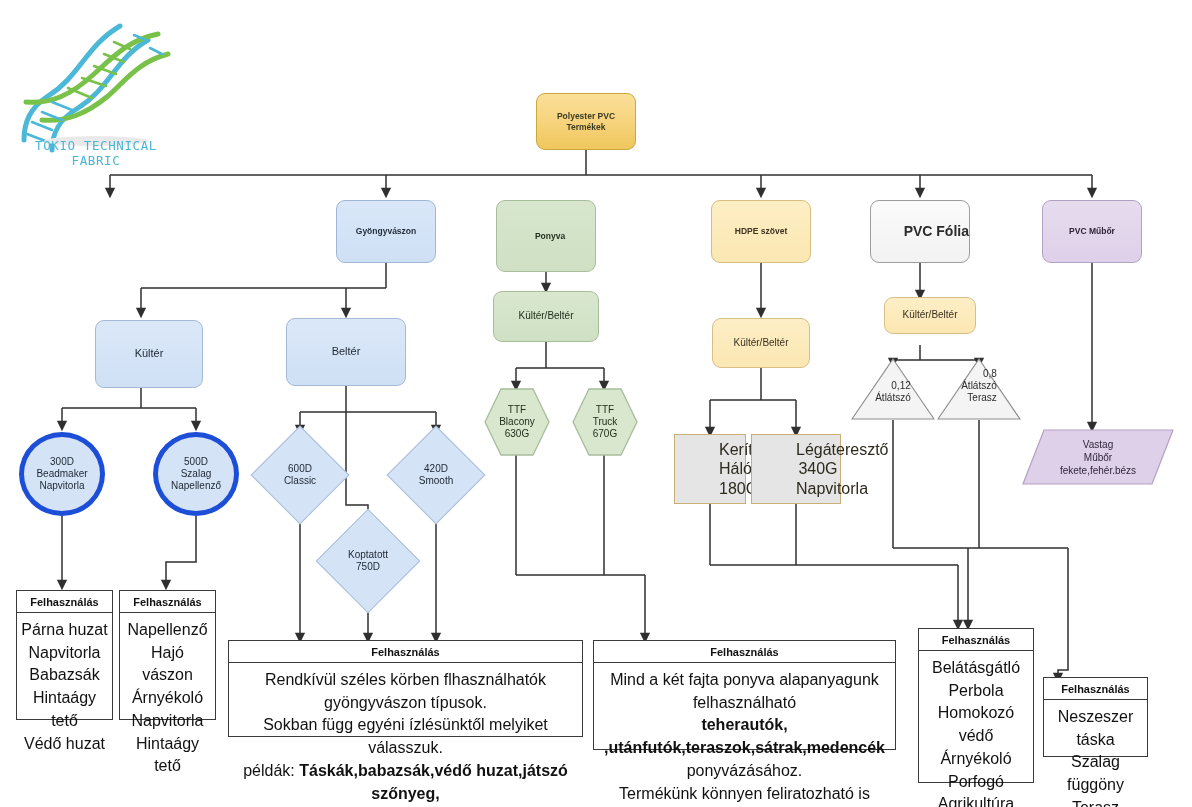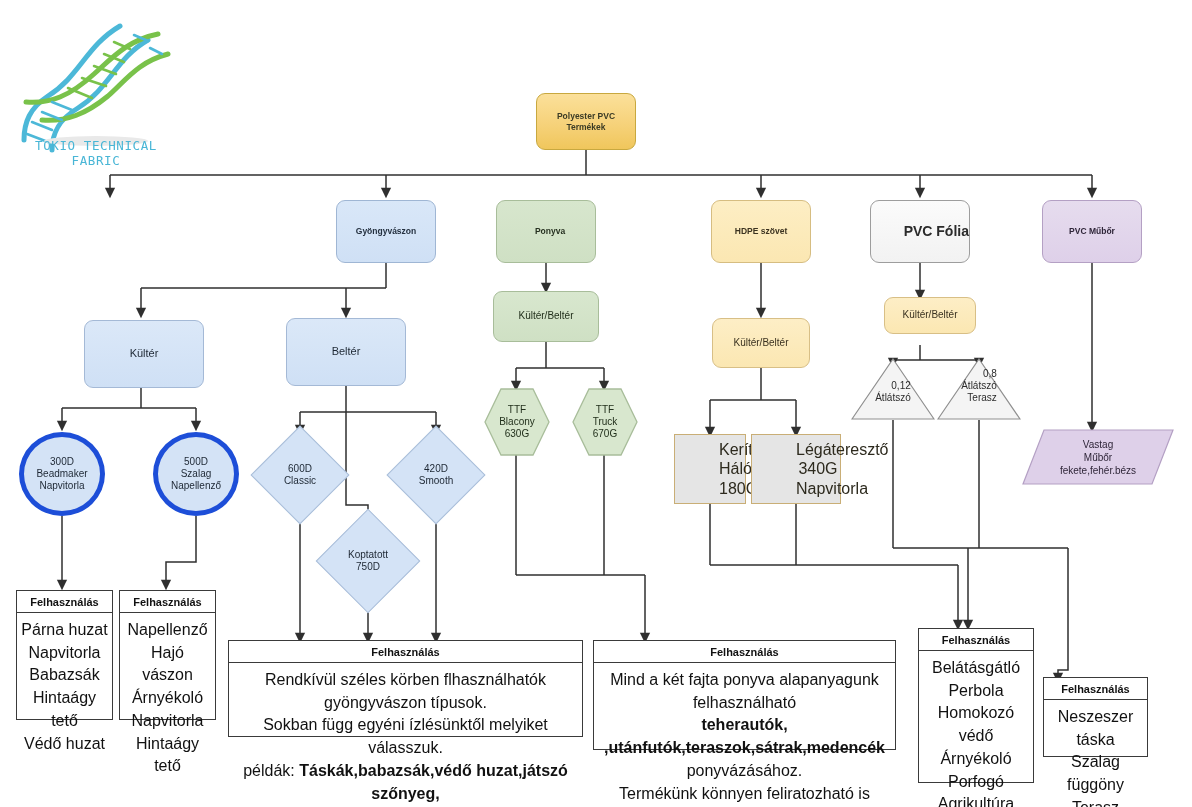--- a/index.html
+++ b/index.html
@@ -168,37 +168,37 @@
 
   <div class="node rr root" style="left:536px;top:93px;width:100px;height:57px;">
     <span>Polyester PVC
 Termékek</span>
     </div>
 
   <div class="node rr cat-blue" style="left:336px;top:200px;width:100px;height:63px;">
     <span>Gyöngyvászon</span>
     </div>
 
-  <div class="node rr cat-green" style="left:496px;top:200px;width:100px;height:63px;padding-left:8px;">
+  <div class="node rr cat-green" style="left:496px;top:200px;width:100px;height:72px;padding-left:8px;">
     <span>Ponyva</span>
     </div>
 
   <div class="node rr cat-yellow" style="left:711px;top:200px;width:100px;height:63px;">
     <span>HDPE szövet</span>
     </div>
 
   <div class="node rr cat-white" style="left:870px;top:200px;width:100px;height:63px;">
     <span>PVC Fólia</span>
     </div>
 
   <div class="node rr cat-purple" style="left:1042px;top:200px;width:100px;height:63px;">
     <span>PVC Műbőr</span>
     </div>
 
-  <div class="node rr sub-blue" style="left:84px;top:320px;width:120px;height:68px;">
+  <div class="node rr sub-blue" style="left:95px;top:320px;width:108px;height:68px;">
     <span>Kültér</span>
     </div>
 
   <div class="node rr sub-blue" style="left:286px;top:318px;width:120px;height:68px;">
     <span>Beltér</span>
     </div>
 
   <div class="node rr sub-green" style="left:493px;top:291px;width:106px;height:51px;">
     <span>Kültér/Beltér</span>
     </div>

